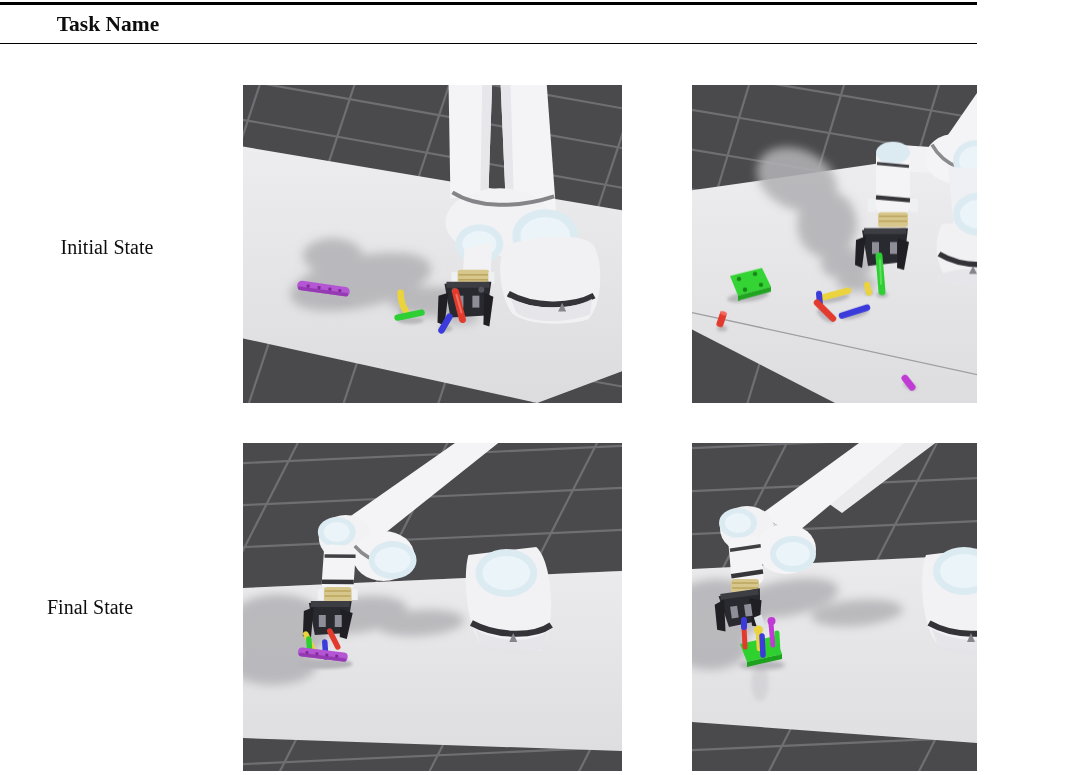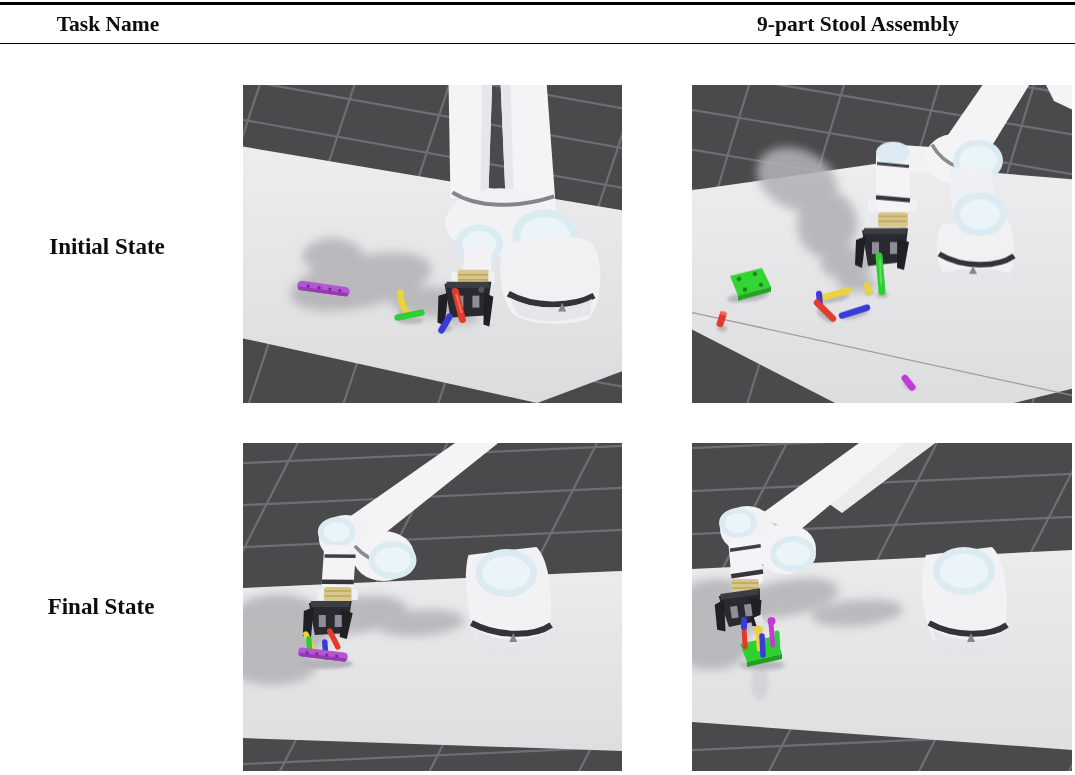--- a/index.html
+++ b/index.html
@@ -1,51 +1,50 @@
 <!DOCTYPE html>
 <html><head>
 <meta charset="utf-8">
 <style>
   html,body{margin:0;padding:0;background:#ffffff;}
   #page{
     position:relative;
-    width:1075px;height:775px;
+    width:977px;height:775px;
     background:#ffffff;
     font-family:"Liberation Serif","DejaVu Serif",serif;
     color:#0d0d0d;
     overflow:hidden;
   }
   .rule{position:absolute;left:0;width:1075px;background:#000;}
   .rule.top{top:2px;height:2.6px;}
   .rule.mid{top:43px;height:1.4px;}
   .hcell{
     position:absolute;top:10px;height:28px;line-height:28px;
     transform:translateX(-50%);
     font-weight:bold;font-size:21.5px;white-space:nowrap;text-align:center;
   }
   .rlabel{
     position:absolute;transform:translate(-50%,-50%);
-    font-weight:bold;font-size:23px;white-space:nowrap;
+    font-weight:normal;font-size:20px;white-space:nowrap;
   }
   .scene{position:absolute;display:block;}
   .scene svg{display:block;width:100%;height:100%;}
 </style>
 </head>
 <body>
 
 <div id="page">
 
   <div class="rule top"></div>
   <div class="rule mid"></div>
 
   <div class="hcell" style="left:108px">Task Name</div>
-  <div class="hcell" style="left:858px">9-part Stool Assembly</div>
 
   <div class="rlabel" style="left:107px;top:247px">Initial State</div>
-  <div class="rlabel" style="left:101px;top:607px">Final State</div>
+  <div class="rlabel" style="left:90px;top:607px">Final State</div>
 
   <div class="scene" style="left:243px;top:85px;width:379px;height:318px">
   <svg viewBox="0 0 380 320" preserveAspectRatio="none">
     <defs>
       <linearGradient id="s1t" x1="0" y1="0" x2="0" y2="1">
         <stop offset="0" stop-color="#ededef"></stop>
             <stop offset="1" stop-color="#dcdcde"></stop>
       </linearGradient>
       <filter id="s1b" x="-40%" y="-40%" width="180%" height="180%">
             <feGaussianBlur stdDeviation="5"></feGaussianBlur>

